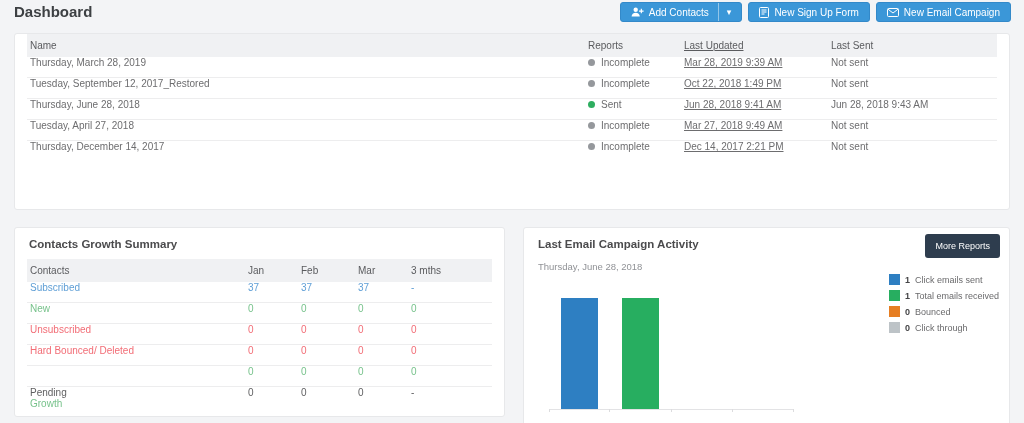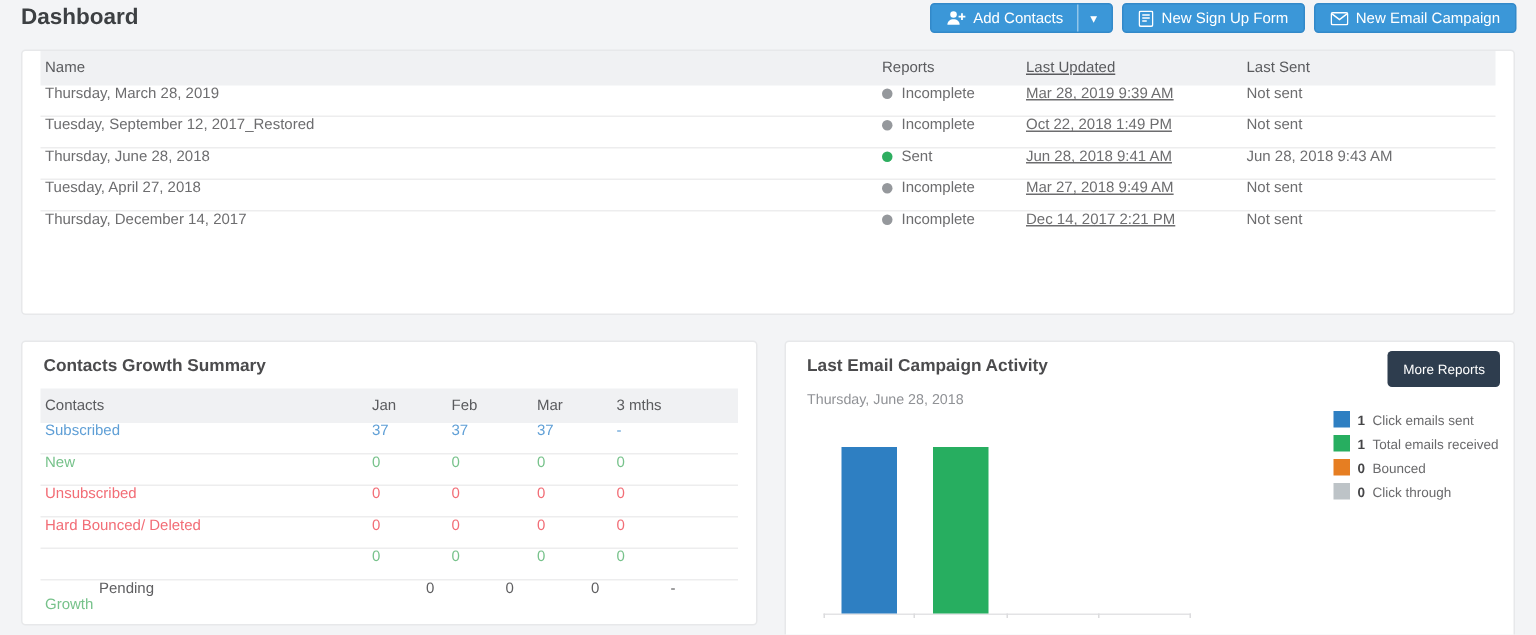--- a/index.html
+++ b/index.html
@@ -224,21 +224,21 @@
 
       <div class="trow t2">
         <span class="c c-label" style="color: rgb(119, 194, 139); margin-top: 32px;">Growth</span>
         <span class="c c-m" style="color: rgb(119, 194, 139);">0</span>
         <span class="c c-m2" style="color: rgb(119, 194, 139);">0</span>
         <span class="c c-m" style="color: rgb(119, 194, 139);">0</span>
         <span class="c c-q" style="color: rgb(119, 194, 139);">0</span>
       </div>
 
       <div class="trow t2">
-        <span class="c c-label" style="color: rgb(95, 95, 97); margin-left: 36px;">Pending</span>
+        <span class="c c-label" style="color: rgb(95, 95, 97);">Pending</span>
         <span class="c c-m" style="color: rgb(95, 95, 97);">0</span>
         <span class="c c-m2" style="color: rgb(95, 95, 97);">0</span>
         <span class="c c-m" style="color: rgb(95, 95, 97);">0</span>
         <span class="c c-q" style="color: rgb(95, 95, 97);">-</span>
       </div>
     </div>
 </section>
 
 <section class="card card-activity">
   <h2>Last Email Campaign Activity</h2>

